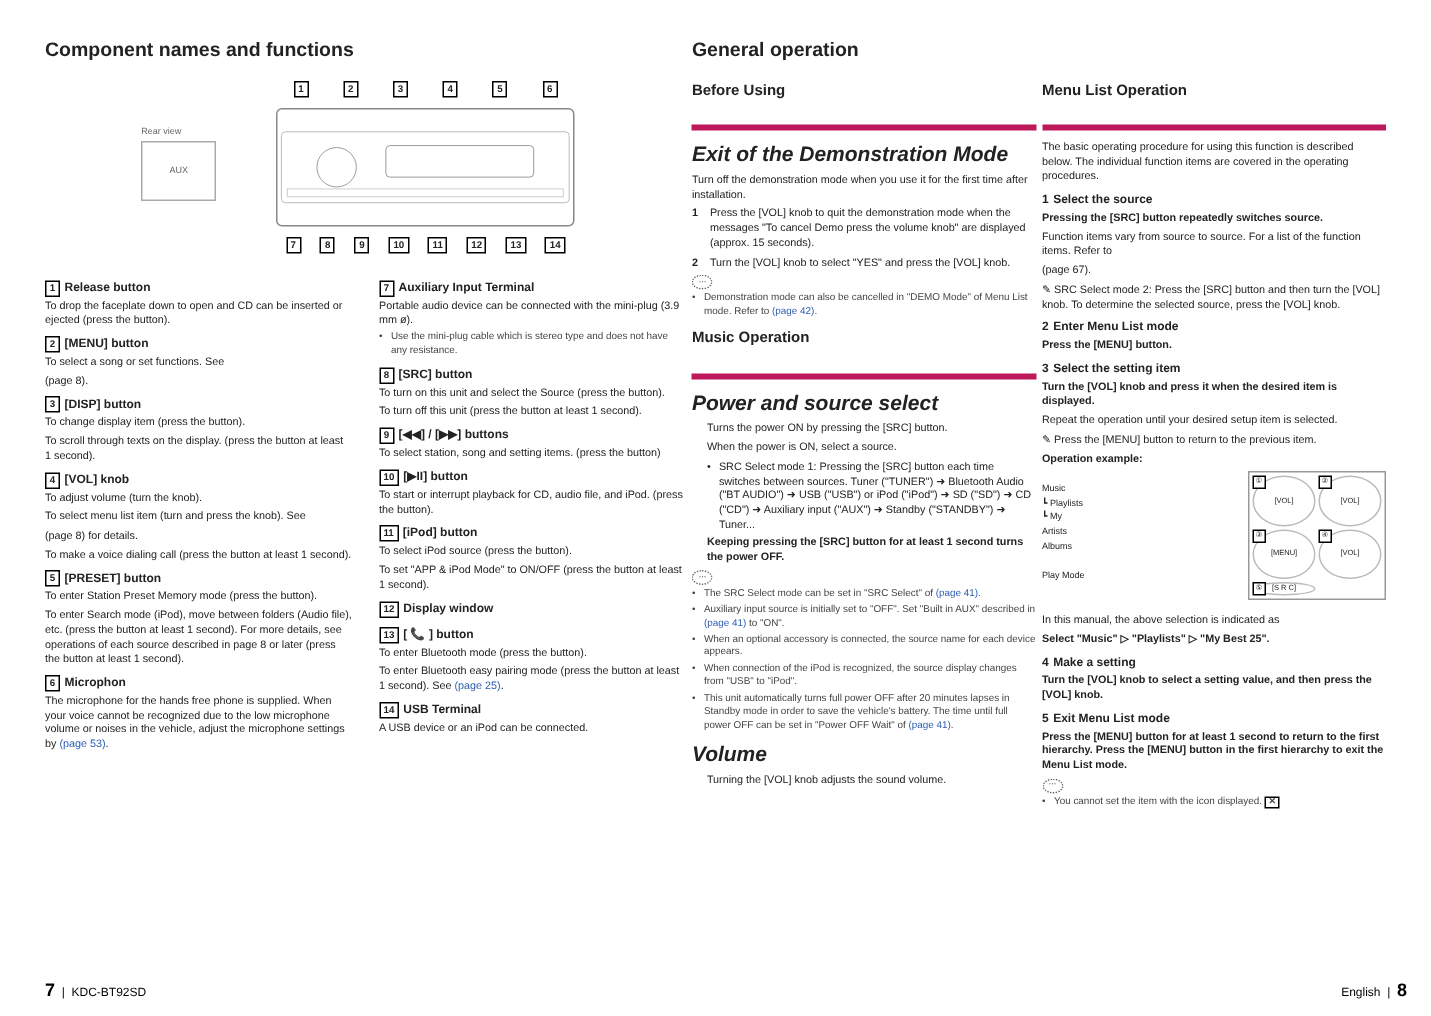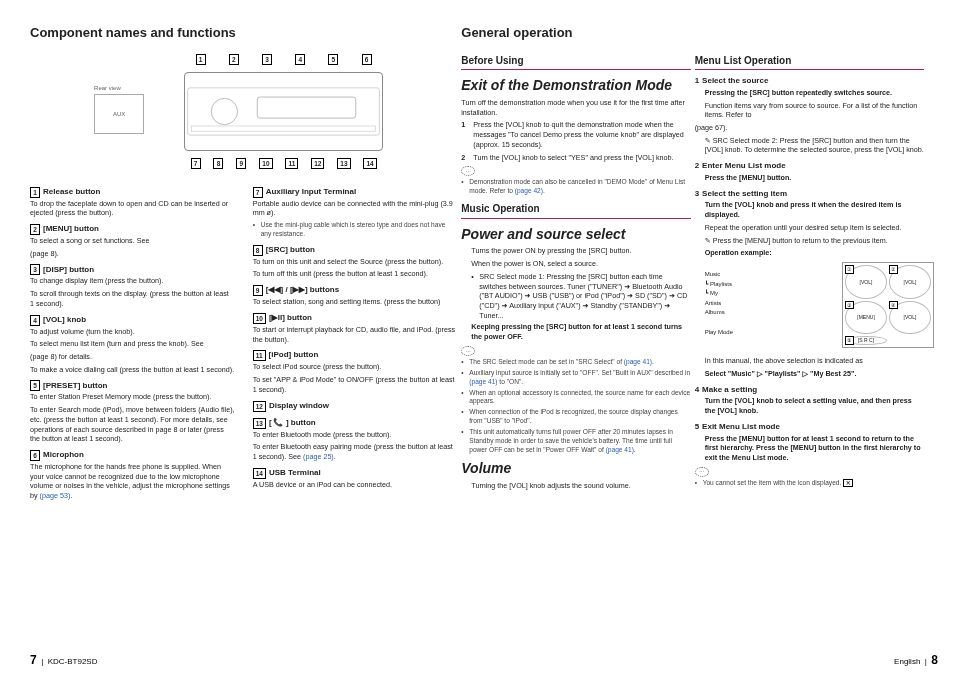--- a/index.html
+++ b/index.html
@@ -3,21 +3,21 @@
 <meta charset="utf-8">
 <style>
 *{margin:0;padding:0;box-sizing:border-box}
 body{font-family:Arial,Helvetica,sans-serif;background:#fff;width:954px;height:677px;overflow:hidden}
 .page{display:flex;padding:24px 30px 10px;gap:4px;height:100%}
 .col{flex:1;font-size:7.2px;line-height:1.35;color:#222}
 .col.left{flex:1.9;border-right:none}
 .col.midr{flex:1.02}
 .col.right{flex:1.02}
 h1{font-size:13px;font-weight:bold;margin-bottom:12px}
-h2{font-size:10px;font-weight:bold;border-bottom:1px solid #be185d;padding-bottom:2px;margin:6px 0 6px}
+h2{font-size:10px;font-weight:bold;border-bottom:4px solid #be185d;padding-bottom:16px;margin:6px 0 6px}
 h3{font-size:14px;font-weight:bold;font-style:italic;margin:4px 0 3px}
 .item-h{font-size:8px;font-weight:bold;margin:6px 0 1px;display:flex;align-items:center;gap:3px}
 .nbox{display:inline-block;border:1px solid #000;font-size:6.5px;font-weight:bold;padding:0 2px;line-height:9px;min-width:10px;text-align:center;background:#fff}
 p{margin-bottom:3px}
 .link{color:#2a5db0}
 ul{list-style:none;margin-left:0}
 ul li{position:relative;padding-left:8px;margin-bottom:2px}
 ul li::before{content:"•";position:absolute;left:0}
 ol{list-style:none;counter-reset:n}
 ol li{counter-increment:n;position:relative;padding-left:12px;margin-bottom:3px}
@@ -40,21 +40,21 @@
 .rear{position:absolute;left:0;top:30px;font-size:6px;color:#666}
 .rear .box{width:50px;height:40px;border:1px solid #aaa;margin-top:2px;display:flex;align-items:center;justify-content:center;font-size:6px}
 .left-inner{display:flex;gap:18px}
 .lcol{flex:1}
 .opex{border:0;width:100%;height:90px;margin:4px 0;position:relative;font-size:6px}
 .opex .tree{position:absolute;left:0;top:8px;line-height:1.6}
 .opex .knobs{position:absolute;right:0;top:0;width:92px;height:86px;border:1px solid #999;display:grid;grid-template-columns:1fr 1fr;grid-template-rows:1fr 1fr;gap:2px;padding:2px}
 .kn{border:1px solid #bbb;border-radius:50%;display:flex;align-items:center;justify-content:center;font-size:5px;position:relative}
 .kn::before{content:attr(data-lbl);position:absolute;top:-1px;left:-1px;font-size:5px;background:#fff;padding:0 1px;border:1px solid #000}
 .xicon{display:inline-block;border:1px solid #000;width:10px;height:8px;font-size:6px;text-align:center;line-height:7px;font-weight:bold}
-.indent{margin-left:10px}
+.indent{}
 </style>
 </head>
 <body>
 
 <div class="page">
  <div class="col left">
   <h1>Component names and functions</h1>
   <div class="diagram">
    <div class="callouts top" id="dtop">
           <span class="nbox">1</span>
@@ -162,20 +162,21 @@
       </div>
   <h3>Volume</h3>
   <div class="sub">
         <p>Turning the [VOL] knob adjusts the sound volume.</p>
       </div>
  </div>
 
  <div class="col right">
   <h1 style="visibility:hidden">.</h1>
   <h2>Menu List Operation</h2>
+  <p>The basic operating procedure for using this function is described below. The individual function items are covered in the operating procedures.</p>
   <div id="steps">
         <div class="item-h"><span style="font-weight:bold">1</span> Select the source</div>
         <p class="bold indent">Pressing the [SRC] button repeatedly switches source.</p>
         <p class="indent">Function items vary from source to source. For a list of the function items. Refer to <span class="link"></span></p>
         <menu list=""> (page 67).<p></p><p class="indent small">✎ SRC Select mode 2: Press the [SRC] button and then turn the [VOL] knob. To determine the selected source, press the [VOL] knob.</p><div class="item-h"><span style="font-weight:bold">2</span> Enter Menu List mode</div><p class="bold indent">Press the [MENU] button.</p><div class="item-h"><span style="font-weight:bold">3</span> Select the setting item</div><p class="bold indent">Turn the [VOL] knob and press it when the desired item is displayed.</p><p class="indent">Repeat the operation until your desired setup item is selected.</p><p class="indent small">✎ Press the [MENU] button to return to the previous item.</p><p class="bold indent">Operation example:</p><div class="opex indent">
             <div class="tree">Music<br>┗ Playlists<br>   ┗ My<br>  Artists<br>  Albums<br><br>Play Mode</div>
             <div class="knobs">
               <div class="kn" data-lbl="①">[VOL]</div>
               <div class="kn" data-lbl="②">[VOL]</div>
               <div class="kn" data-lbl="③">[MENU]</div>

